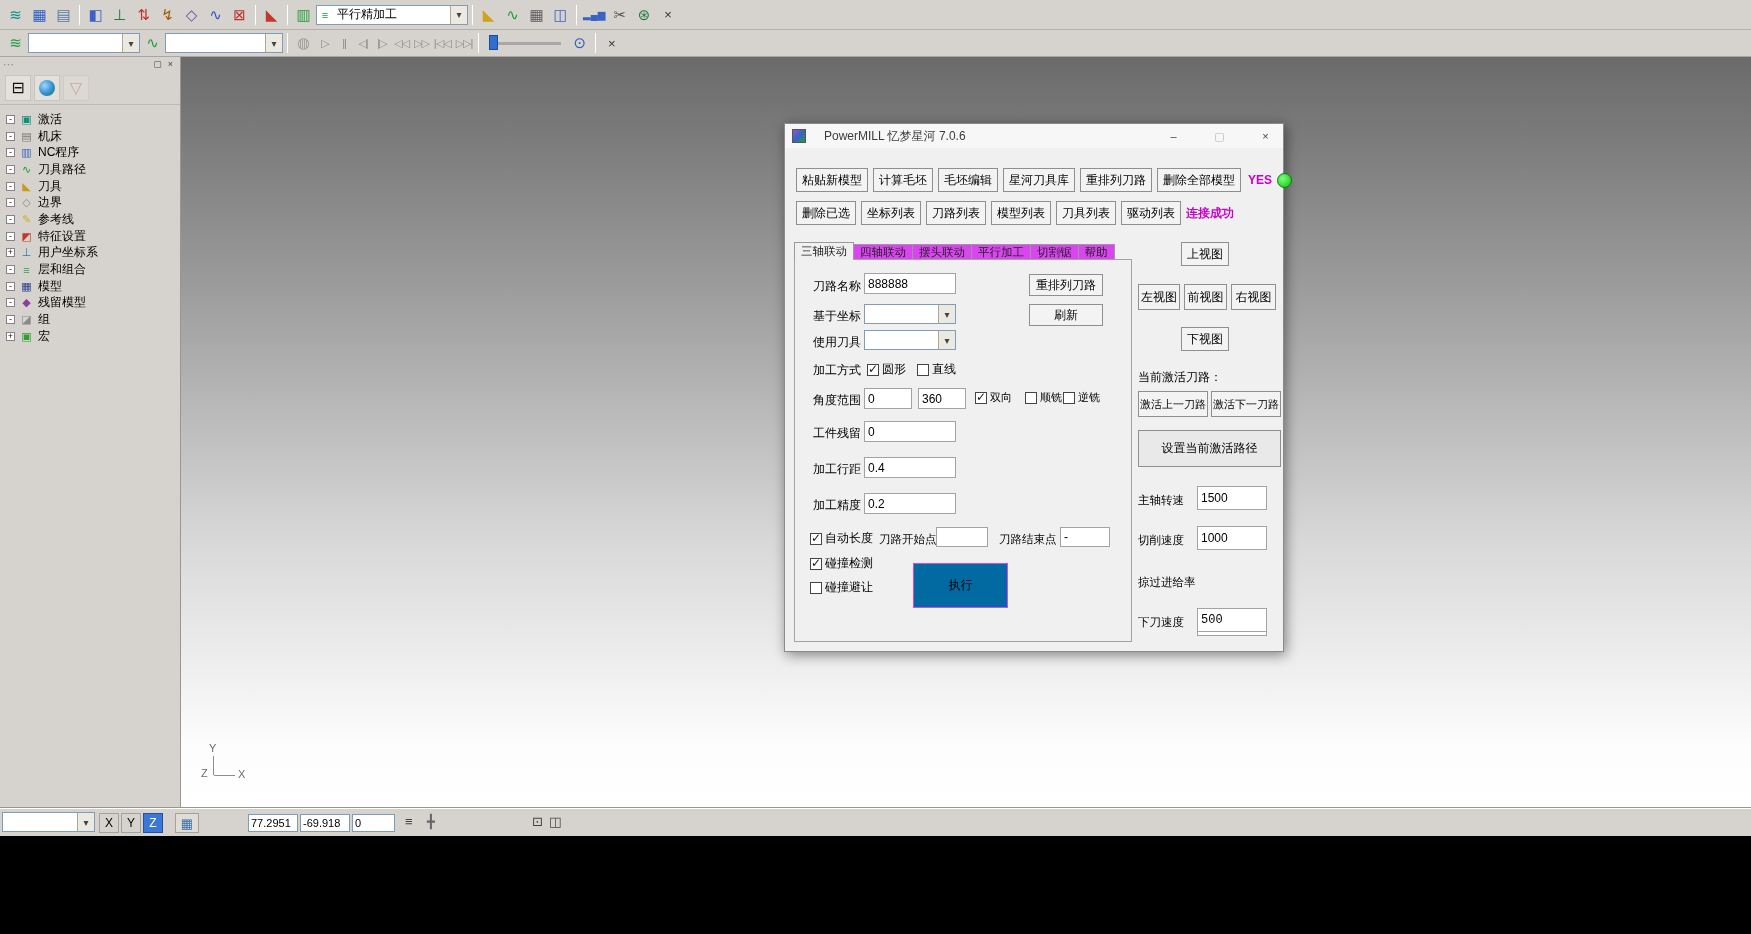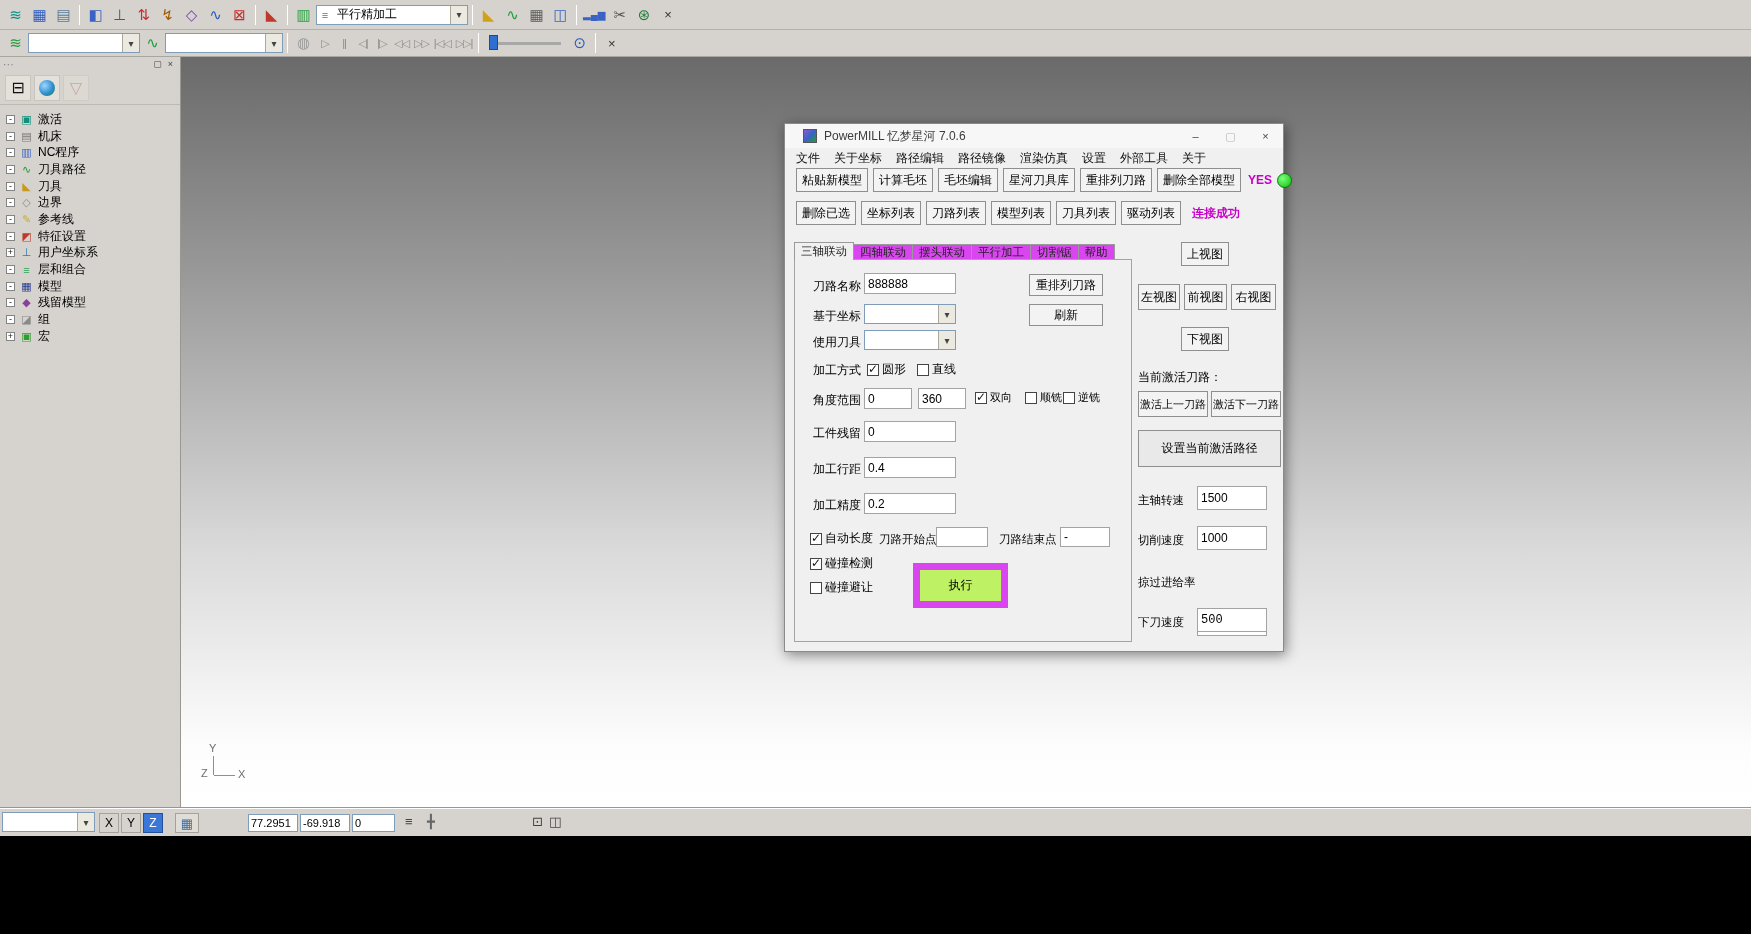--- a/index.html
+++ b/index.html
@@ -53,53 +53,53 @@
   .axis span{position:absolute;}
   .axis .vline{left:13px;top:14px;width:1px;height:19px;background:#8f8f8f;}
   .axis .hline{left:14px;top:33px;width:21px;height:1px;background:#8f8f8f;}
   .axis .ylab{left:9px;top:0;}
   .axis .xlab{left:38px;top:26px;}
   .axis .zlab{left:1px;top:25px;}
 
   
   .dialog{position:absolute;left:784px;top:123px;width:500px;height:529px;background:#f0f0f0;
     border:1px solid #8a8a8a;box-shadow:2px 3px 12px rgba(0,0,0,.45);z-index:5;}
-  .d-titlebar{height:24px;background:#f7f7f7;display:flex;align-items:center;padding-left:18px;}
+  .d-titlebar{height:24px;background:#f7f7f7;display:flex;align-items:center;padding-left:7px;gap:11px;}
   .d-appico{width:14px;height:14px;flex:none;border:1px solid #555;
     background:linear-gradient(135deg,#8a5ad0 0%,#3a62c4 50%,#1f9e3a 100%);}
   .d-title{font-size:12px;color:#3c3c3c;margin-left:7px;flex:1;white-space:nowrap;}
   .d-ctl{width:35px;height:24px;display:flex;align-items:center;justify-content:center;
     font-size:11px;color:#444;}
   .d-ctl.dis{color:#b5b5b5;}
   .d-menubar{height:20px;display:flex;align-items:center;padding-left:4px;}
   .m-item{font-size:12px;padding:2px 7px;color:#111;white-space:nowrap;}
   .d-btnrow{position:absolute;left:11px;right:6px;display:flex;gap:5px;height:24px;align-items:stretch;}
   .dbtn{background:#f3f3f3;border:1px solid #8f8f8f;font-size:12px;padding:0 5px;
     display:flex;align-items:center;justify-content:center;white-space:nowrap;color:#000;}
   .yes{color:#c800c8;font-weight:bold;font-size:12px;display:flex;align-items:center;margin-left:2px;}
   .gdot{width:15px;height:15px;border-radius:50%;align-self:center;flex:none;
     background:radial-gradient(circle at 35% 35%,#7dff7d,#0bbf0b);border:1px solid #0a7a0a;}
-  .connect{color:#c800c8;font-weight:bold;font-size:12px;display:flex;align-items:center;margin-left:6px;font-family:Liberation Serif, serif;}
+  .connect{color:#c800c8;font-weight:bold;font-size:12px;display:flex;align-items:center;font-family:Liberation Serif, serif;}
   .d-tabs{position:absolute;left:9px;top:118px;display:flex;align-items:flex-end;height:18px;}
   .dtab{height:16px;padding:0 6px;font-size:11.5px;background:#d946ef;border:1px solid #9a9a9a;
     border-bottom:none;display:flex;align-items:center;margin-right:-1px;color:#222;white-space:nowrap;}
   .dtab.active{height:18px;background:#f0f0f0;position:relative;z-index:3;}
   .d-group{position:absolute;left:9px;top:135px;width:338px;height:383px;border:1px solid #a3a3a3;
     background:#f0f0f0;z-index:1;}
   .glab{position:absolute;font-size:12px;color:#000;white-space:nowrap;}
   .gin{position:absolute;height:21px;border:1px solid #a3a3a3;background:#fff;font-size:12px;
     padding:0 3px;font-family:inherit;}
   .gcombo{position:absolute;}
   .gbtn{position:absolute;}
   .cbw{position:absolute;display:flex;align-items:center;gap:3px;font-size:12px;white-space:nowrap;}
   .cbw.sm{font-size:11px;}
   .cb{width:12px;height:12px;border:1px solid #444;background:#fff;position:relative;flex:none;}
   .cb.on::after{content:"✓";position:absolute;left:0;top:-3px;font-size:12px;color:#111;}
-  .exec{position:absolute;left:118px;top:303px;width:95px;height:45px;background:#bef264;
-    border:7px solid #d946ef;font-size:12px;display:flex;align-items:center;justify-content:center;}
+  .exec{position:absolute;left:118px;top:303px;width:95px;height:45px;background:#0369a1;
+    border:1px solid #d946ef;font-size:12px;display:flex;align-items:center;justify-content:center;}
   .slab{position:absolute;font-size:11.5px;color:#000;white-space:nowrap;}
 
   
   .statusbar{position:absolute;left:0;top:808px;width:100%;height:28px;background:#d6d3ce;
     border-top:1px solid #fff;box-shadow:0 -1px 0 #9a978e;}
   .statusbar>*{position:absolute;}
   .sb-axis{width:20px;height:20px;top:4px;display:flex;align-items:center;justify-content:center;
     font-size:12px;background:#d6d3ce;border:1px solid #a5a29b;}
   .sb-axis.active{background:#3a77d6;color:#fff;border-color:#27509c;}
   .sb-ibtn{height:20px;top:4px;display:flex;align-items:center;justify-content:center;
@@ -275,30 +275,20 @@
   </div>
 
   <div class="dialog">
     <div class="d-titlebar">
       <span class="d-appico"></span>
       <span class="d-title">PowerMILL 忆梦星河  7.0.6</span>
       <span class="d-ctl">–</span>
       <span class="d-ctl dis">▢</span>
       <span class="d-ctl">×</span>
     </div>
-    <div class="d-menubar">
-      <span class="m-item">文件</span>
-      <span class="m-item">关于坐标</span>
-      <span class="m-item">路径编辑</span>
-      <span class="m-item">路径镜像</span>
-      <span class="m-item">渲染仿真</span>
-      <span class="m-item">设置</span>
-      <span class="m-item">外部工具</span>
-      <span class="m-item">关于</span>
-    </div>
 
     <div class="d-btnrow" style="top:44px">
       <span class="dbtn">粘贴新模型</span>
       <span class="dbtn">计算毛坯</span>
       <span class="dbtn">毛坯编辑</span>
       <span class="dbtn">星河刀具库</span>
       <span class="dbtn">重排列刀路</span>
       <span class="dbtn">删除全部模型</span>
       <span class="yes">YES</span>
       <span class="gdot"></span>

